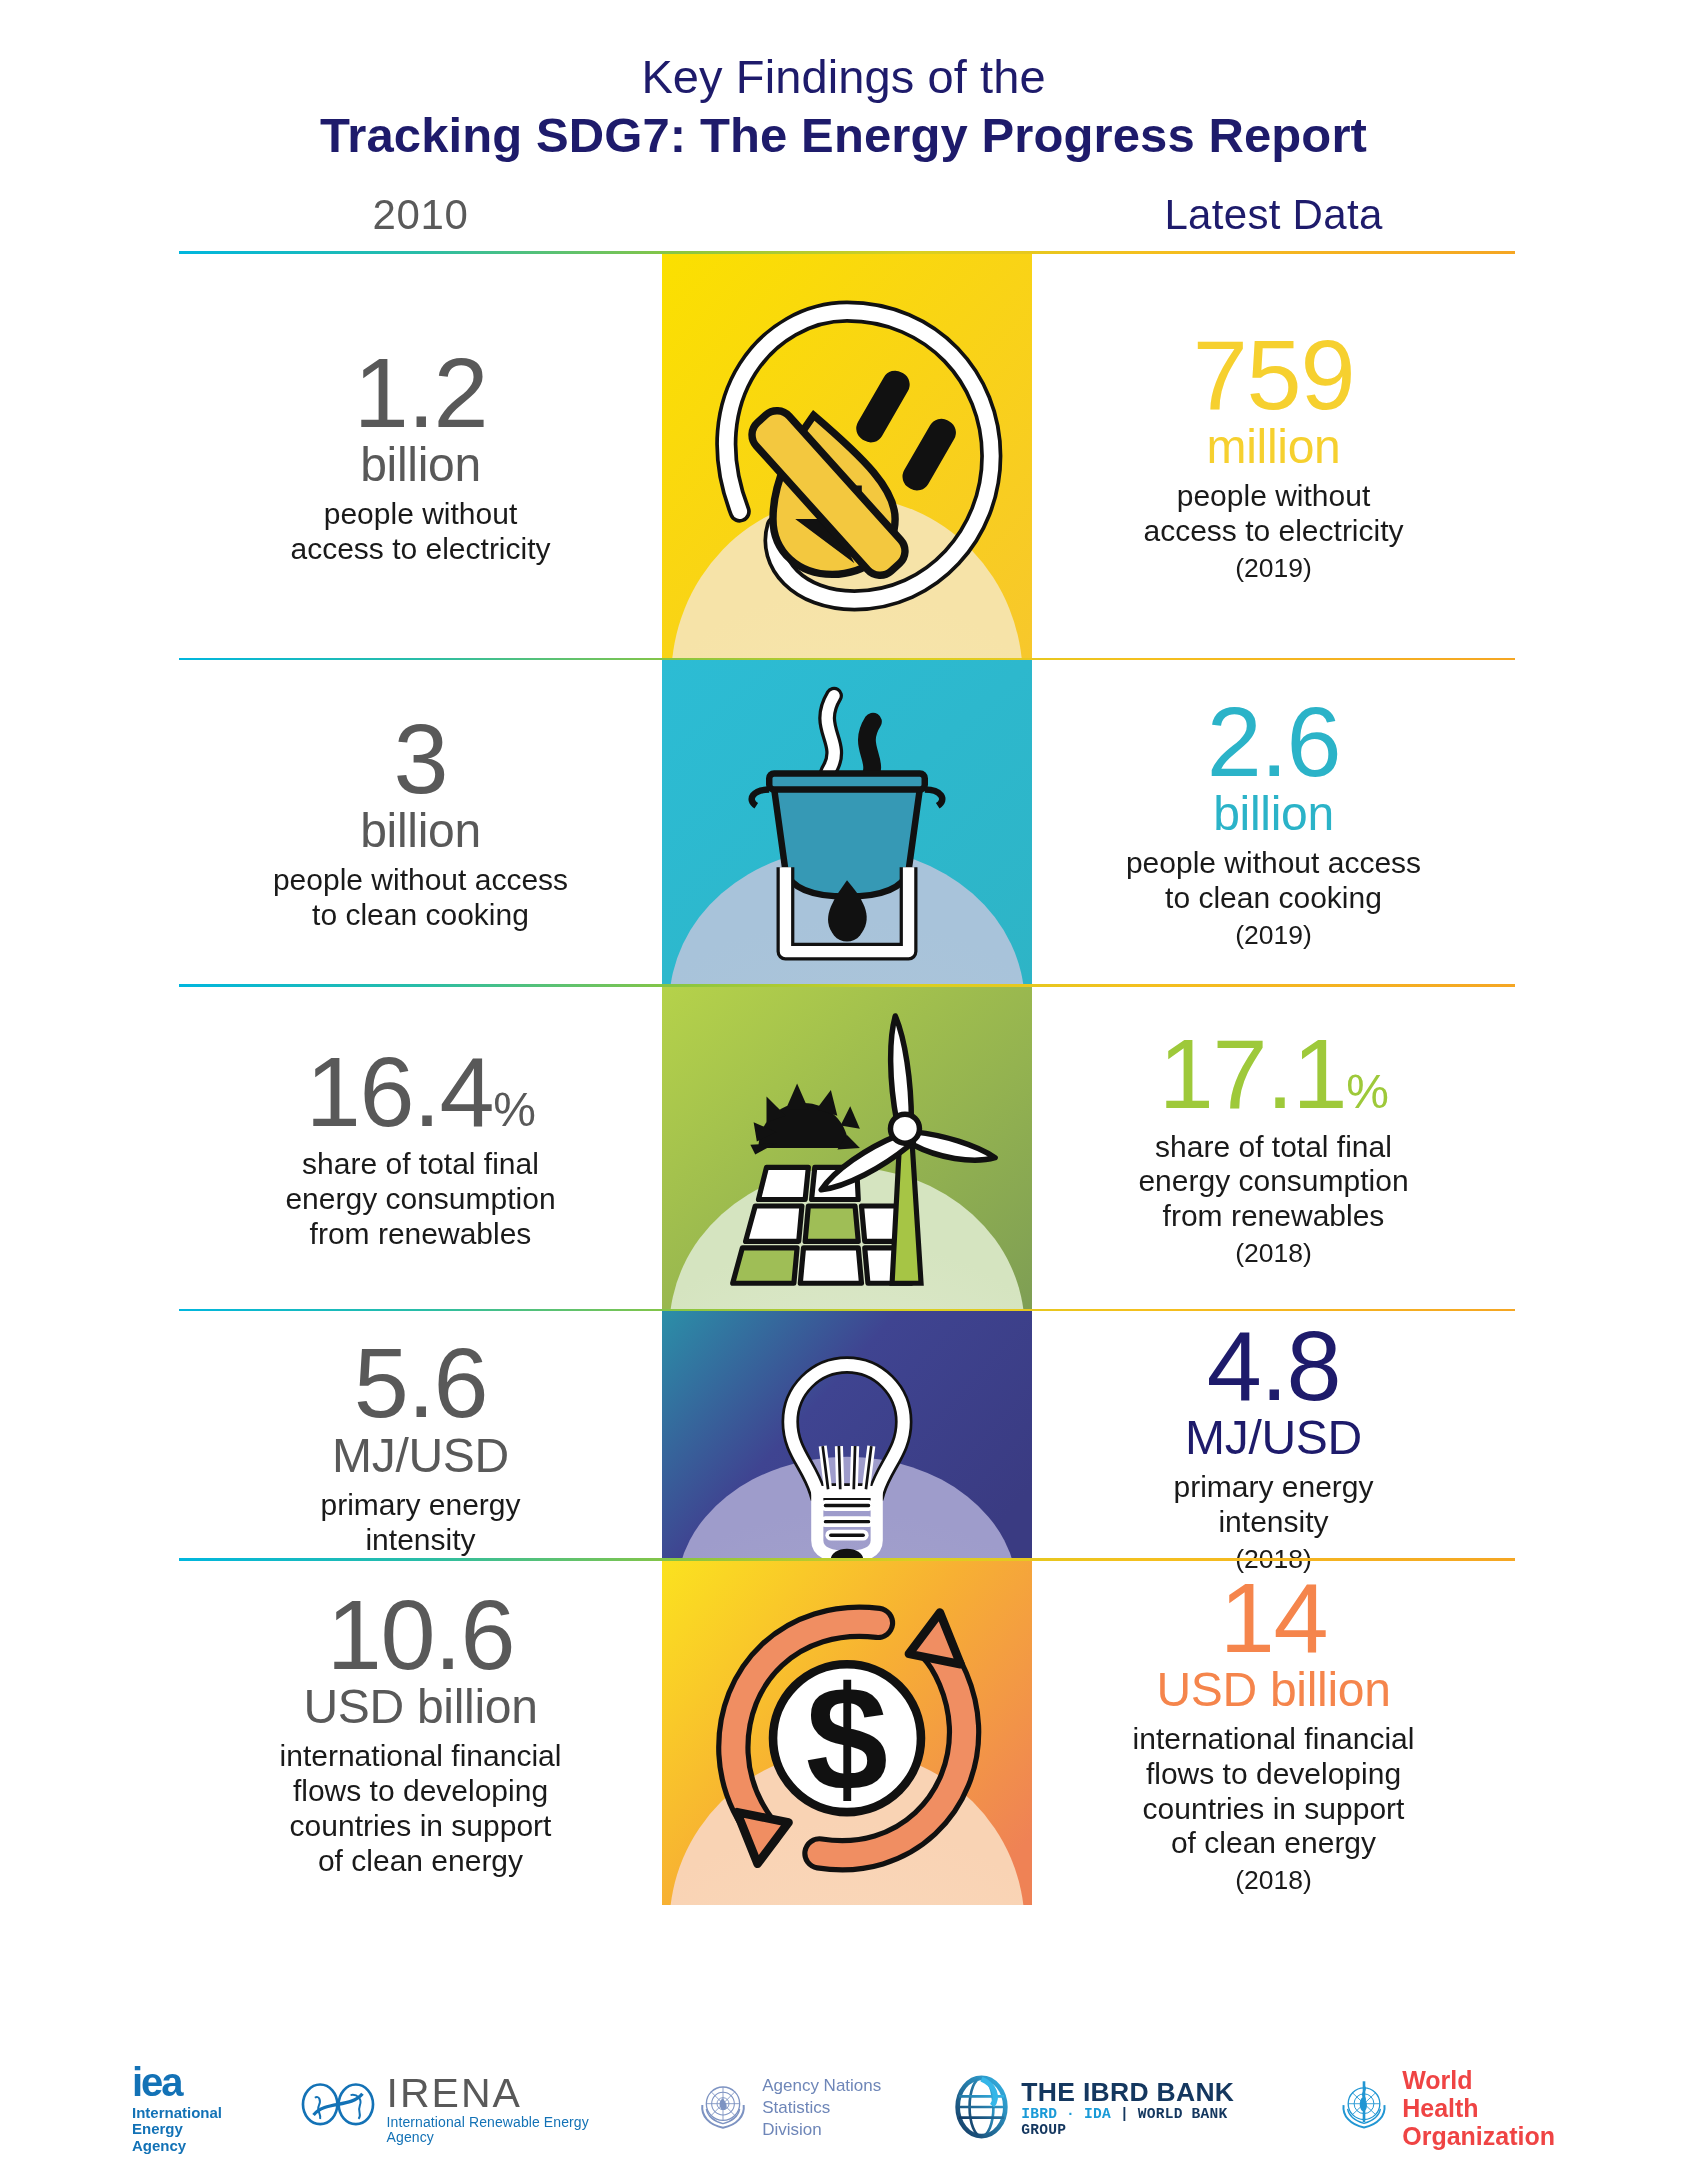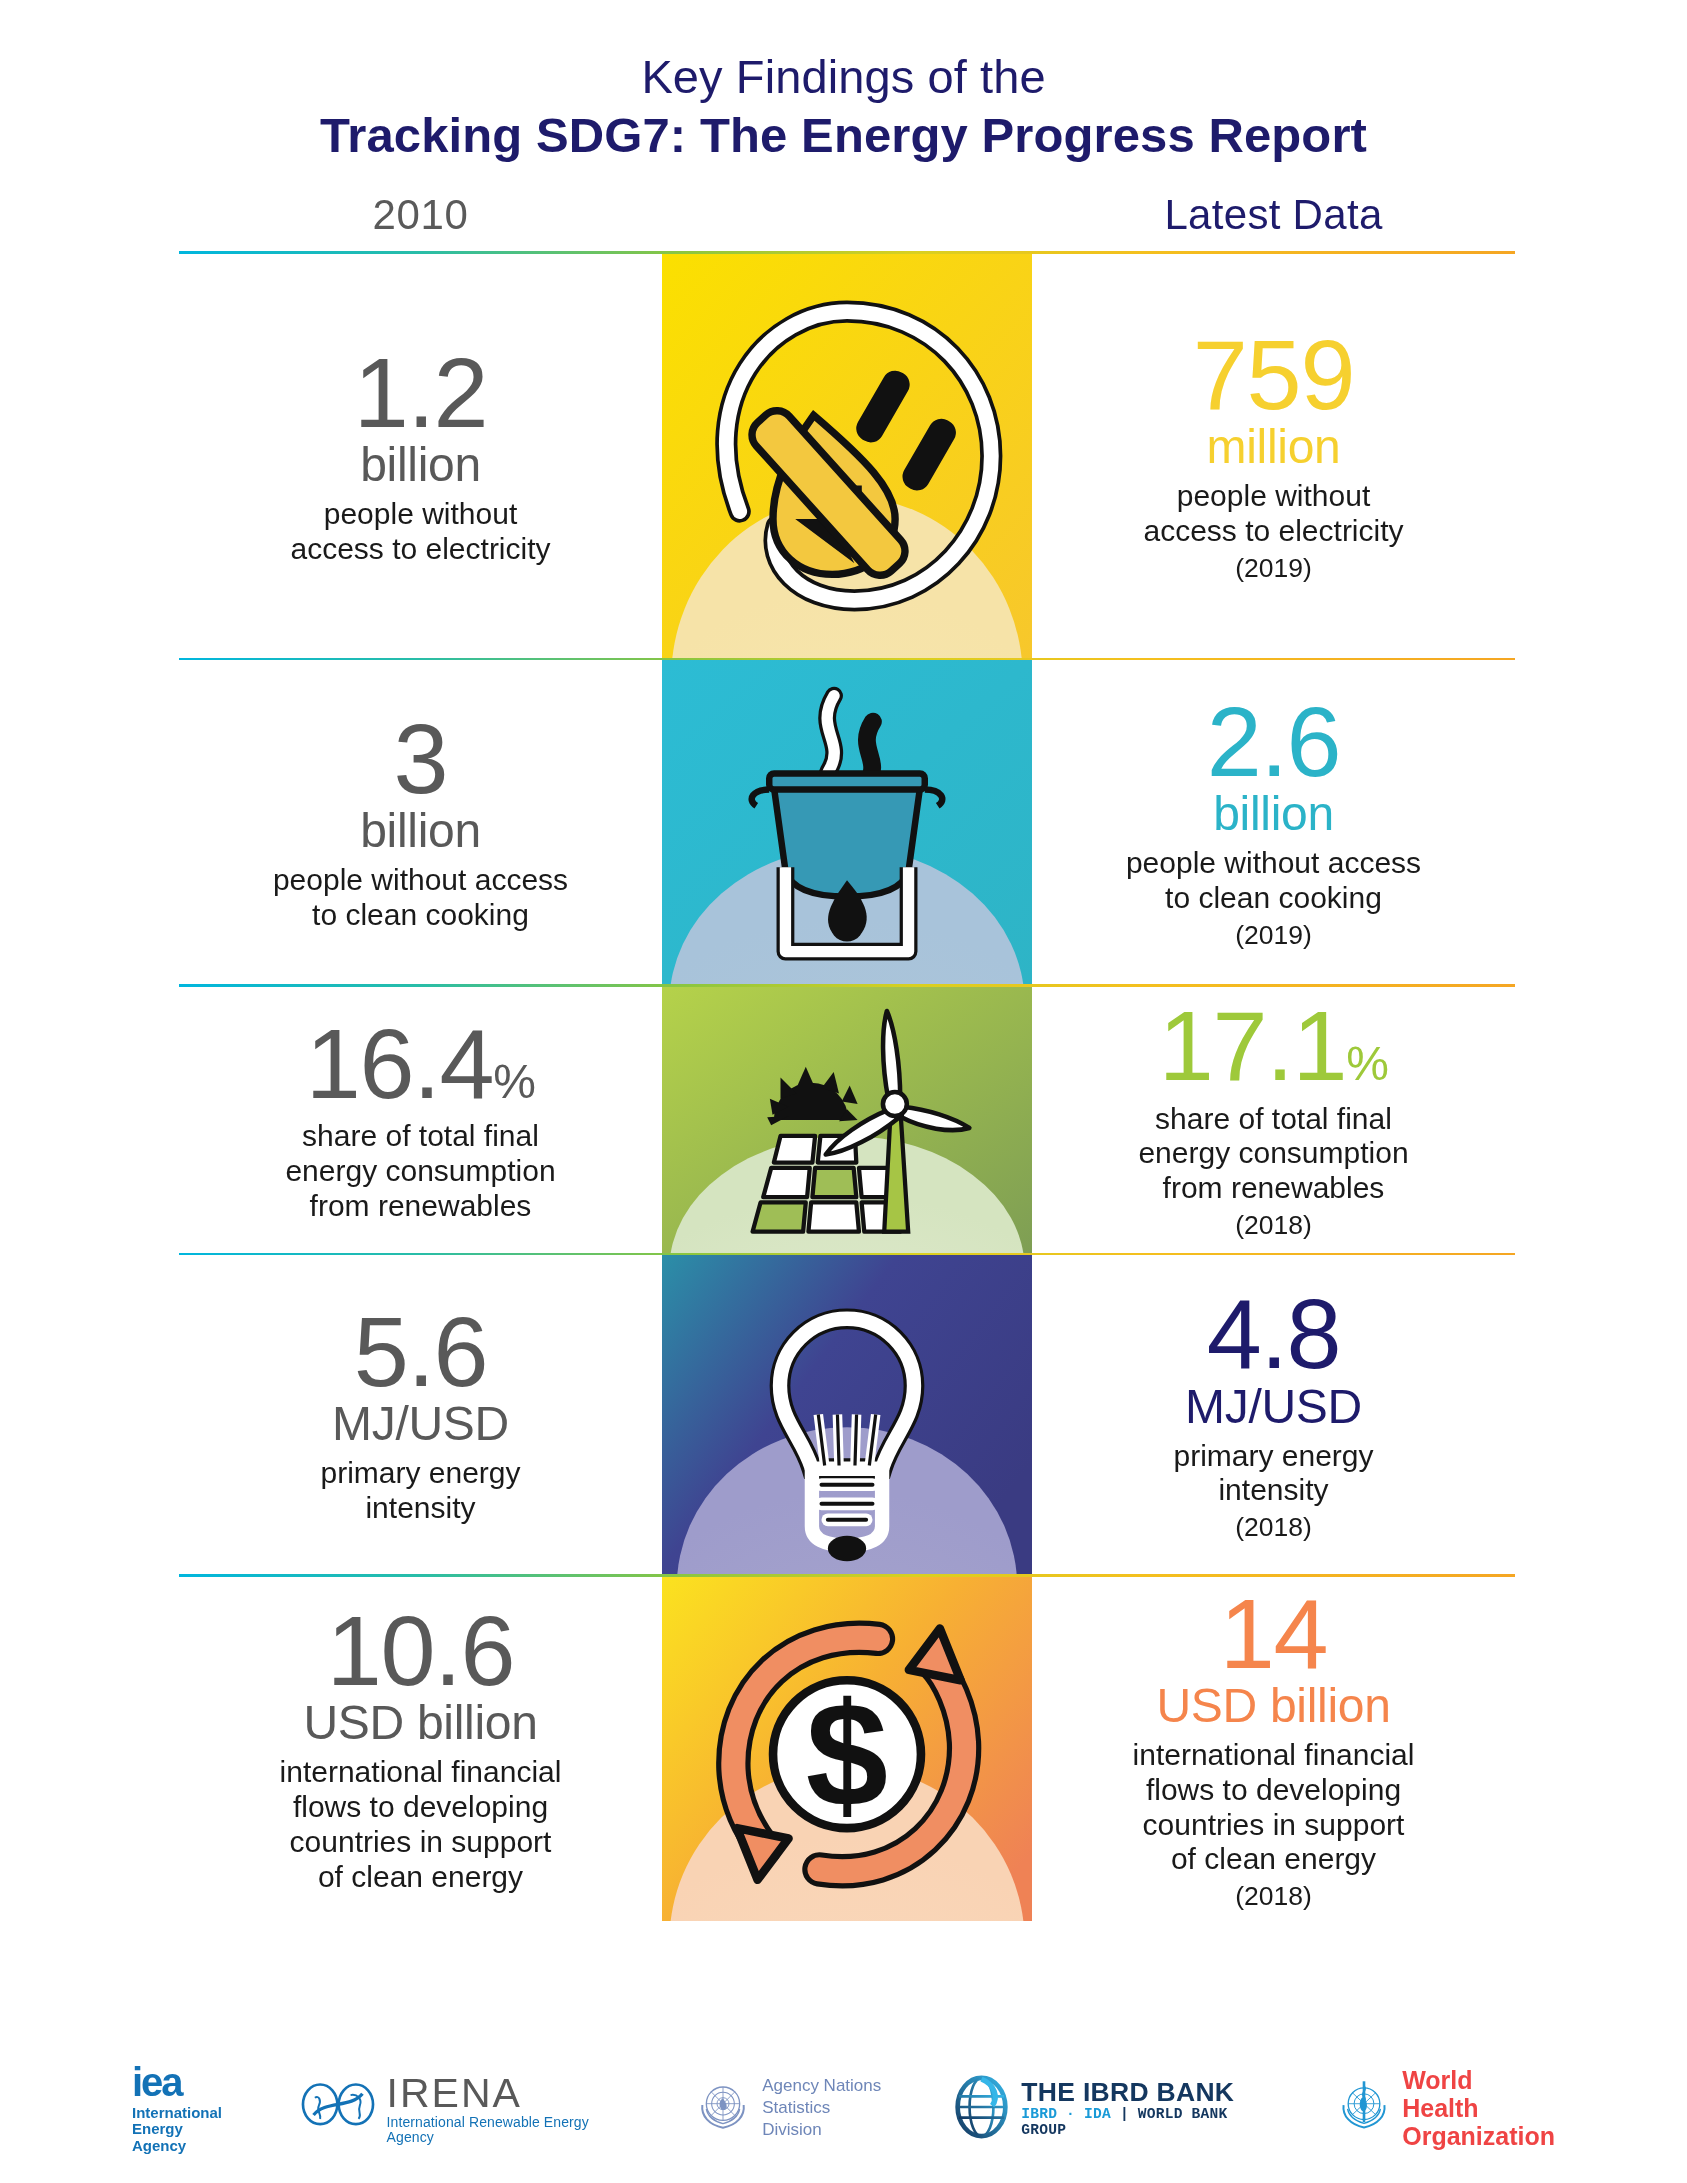--- a/index.html
+++ b/index.html
@@ -236,21 +236,21 @@
           <div>people without access</div>
           <div>to clean cooking</div>
         </div>
         <div class="year">(2019)</div>
       </div>
     </div>
 
     <div class="row">
       <div class="divider"></div>
     </div>
-    <div class="row" style="height:266px">
+    <div class="row" style="height:322px">
       <div class="cell cell-left">
         <div class="big grey"><span>16.4</span><span class="pct">%</span></div>
         <div class="desc">
           <div>share of total final</div>
           <div>energy consumption</div>
           <div>from renewables</div>
         </div>
       </div>
 
       <div class="cell-icon">
@@ -312,21 +312,21 @@
           <div>energy consumption</div>
           <div>from renewables</div>
         </div>
         <div class="year">(2018)</div>
       </div>
     </div>
 
     <div class="row">
       <div class="divider"></div>
     </div>
-    <div class="row" style="height:319px">
+    <div class="row" style="height:247px">
       <div class="cell cell-left">
         <div class="big grey">5.6</div>
         <div class="unit grey">MJ/USD</div>
         <div class="desc">
           <div>primary energy</div>
           <div>intensity</div>
         </div>
       </div>
 
       <div class="cell-icon">

